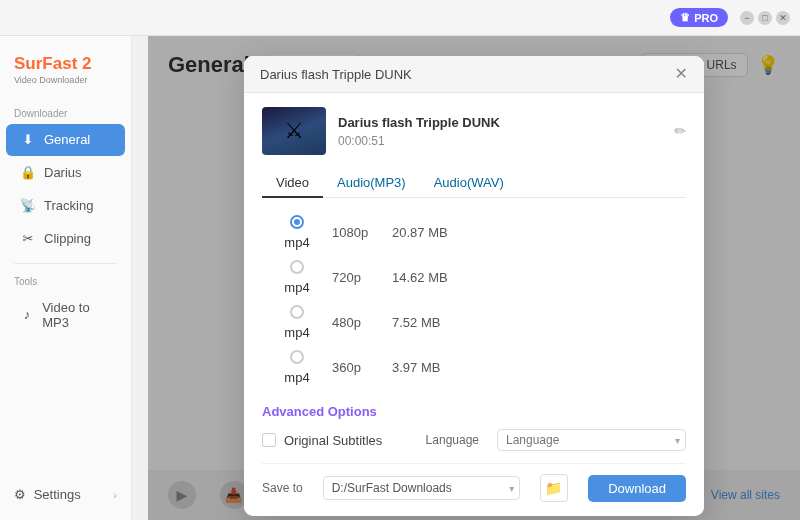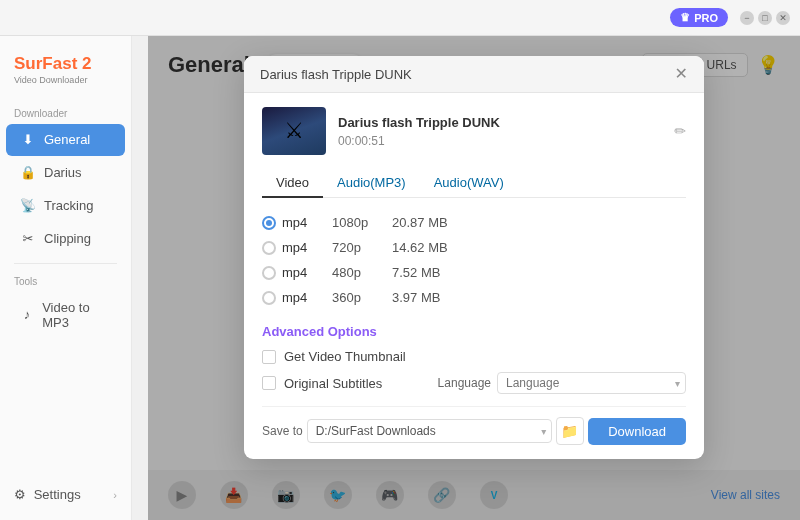--- a/index.html
+++ b/index.html
@@ -341,20 +341,21 @@
       align-items: center;
       padding: 5px 0;
       font-size: 13px;
       color: #333;
     }
     .radio-wrap {
       display: flex;
       align-items: center;
       gap: 6px;
       width: 70px;
+      flex-direction: column;
     }
     .radio-circle {
       width: 14px; height: 14px;
       border-radius: 50%;
       border: 2px solid #ccc;
       display: flex; align-items: center; justify-content: center;
       cursor: pointer;
       flex-shrink: 0;
     }
     .radio-circle.selected {
@@ -398,21 +399,21 @@
       background: white;
       cursor: pointer;
       flex-shrink: 0;
     }
 
     
     .lang-select {
       margin-left: auto;
       display: flex;
       align-items: center;
-      gap: 6px;
+      gap: 18px;
       font-size: 12px;
       color: #555;
     }
     .lang-label {
       color: #666;
       font-size: 12px;
     }
     .lang-dropdown {
       border: 1px solid #ddd;
       border-radius: 4px;
@@ -434,21 +435,21 @@
       transform: translateY(-50%);
       font-size: 10px;
       color: #aaa;
       pointer-events: none;
     }
 
     
     .save-row {
       display: flex;
       align-items: center;
-      gap: 4px;
+      gap: 20px;
       margin-top: 12px;
       padding-top: 10px;
       border-top: 1px solid #f0f0f0;
     }
     .save-label {
       font-size: 12px;
       color: #666;
       white-space: nowrap;
     }
     .save-path-wrap {
@@ -653,24 +654,20 @@
             <span>mp4</span>
           </div>
           <span class="quality-res">360p</span>
           <span class="quality-size">3.97 MB</span>
         </div>
       </div>
 
       <div class="advanced-title">Advanced Options</div>
       <div class="option-row">
         <div class="checkbox-sq"></div>
-        <span>Get Video Thumbnail</span>
-      </div>
-      <div class="option-row">
-        <div class="checkbox-sq"></div>
         <span>Original Subtitles</span>
         <div class="lang-select">
           <span class="lang-label">Language</span>
           <div class="lang-wrapper">
             <input class="lang-dropdown" type="text" readonly="" placeholder="Language" style="">
             <span class="lang-chevron">▾</span>
           </div>
         </div>
       </div>
 

